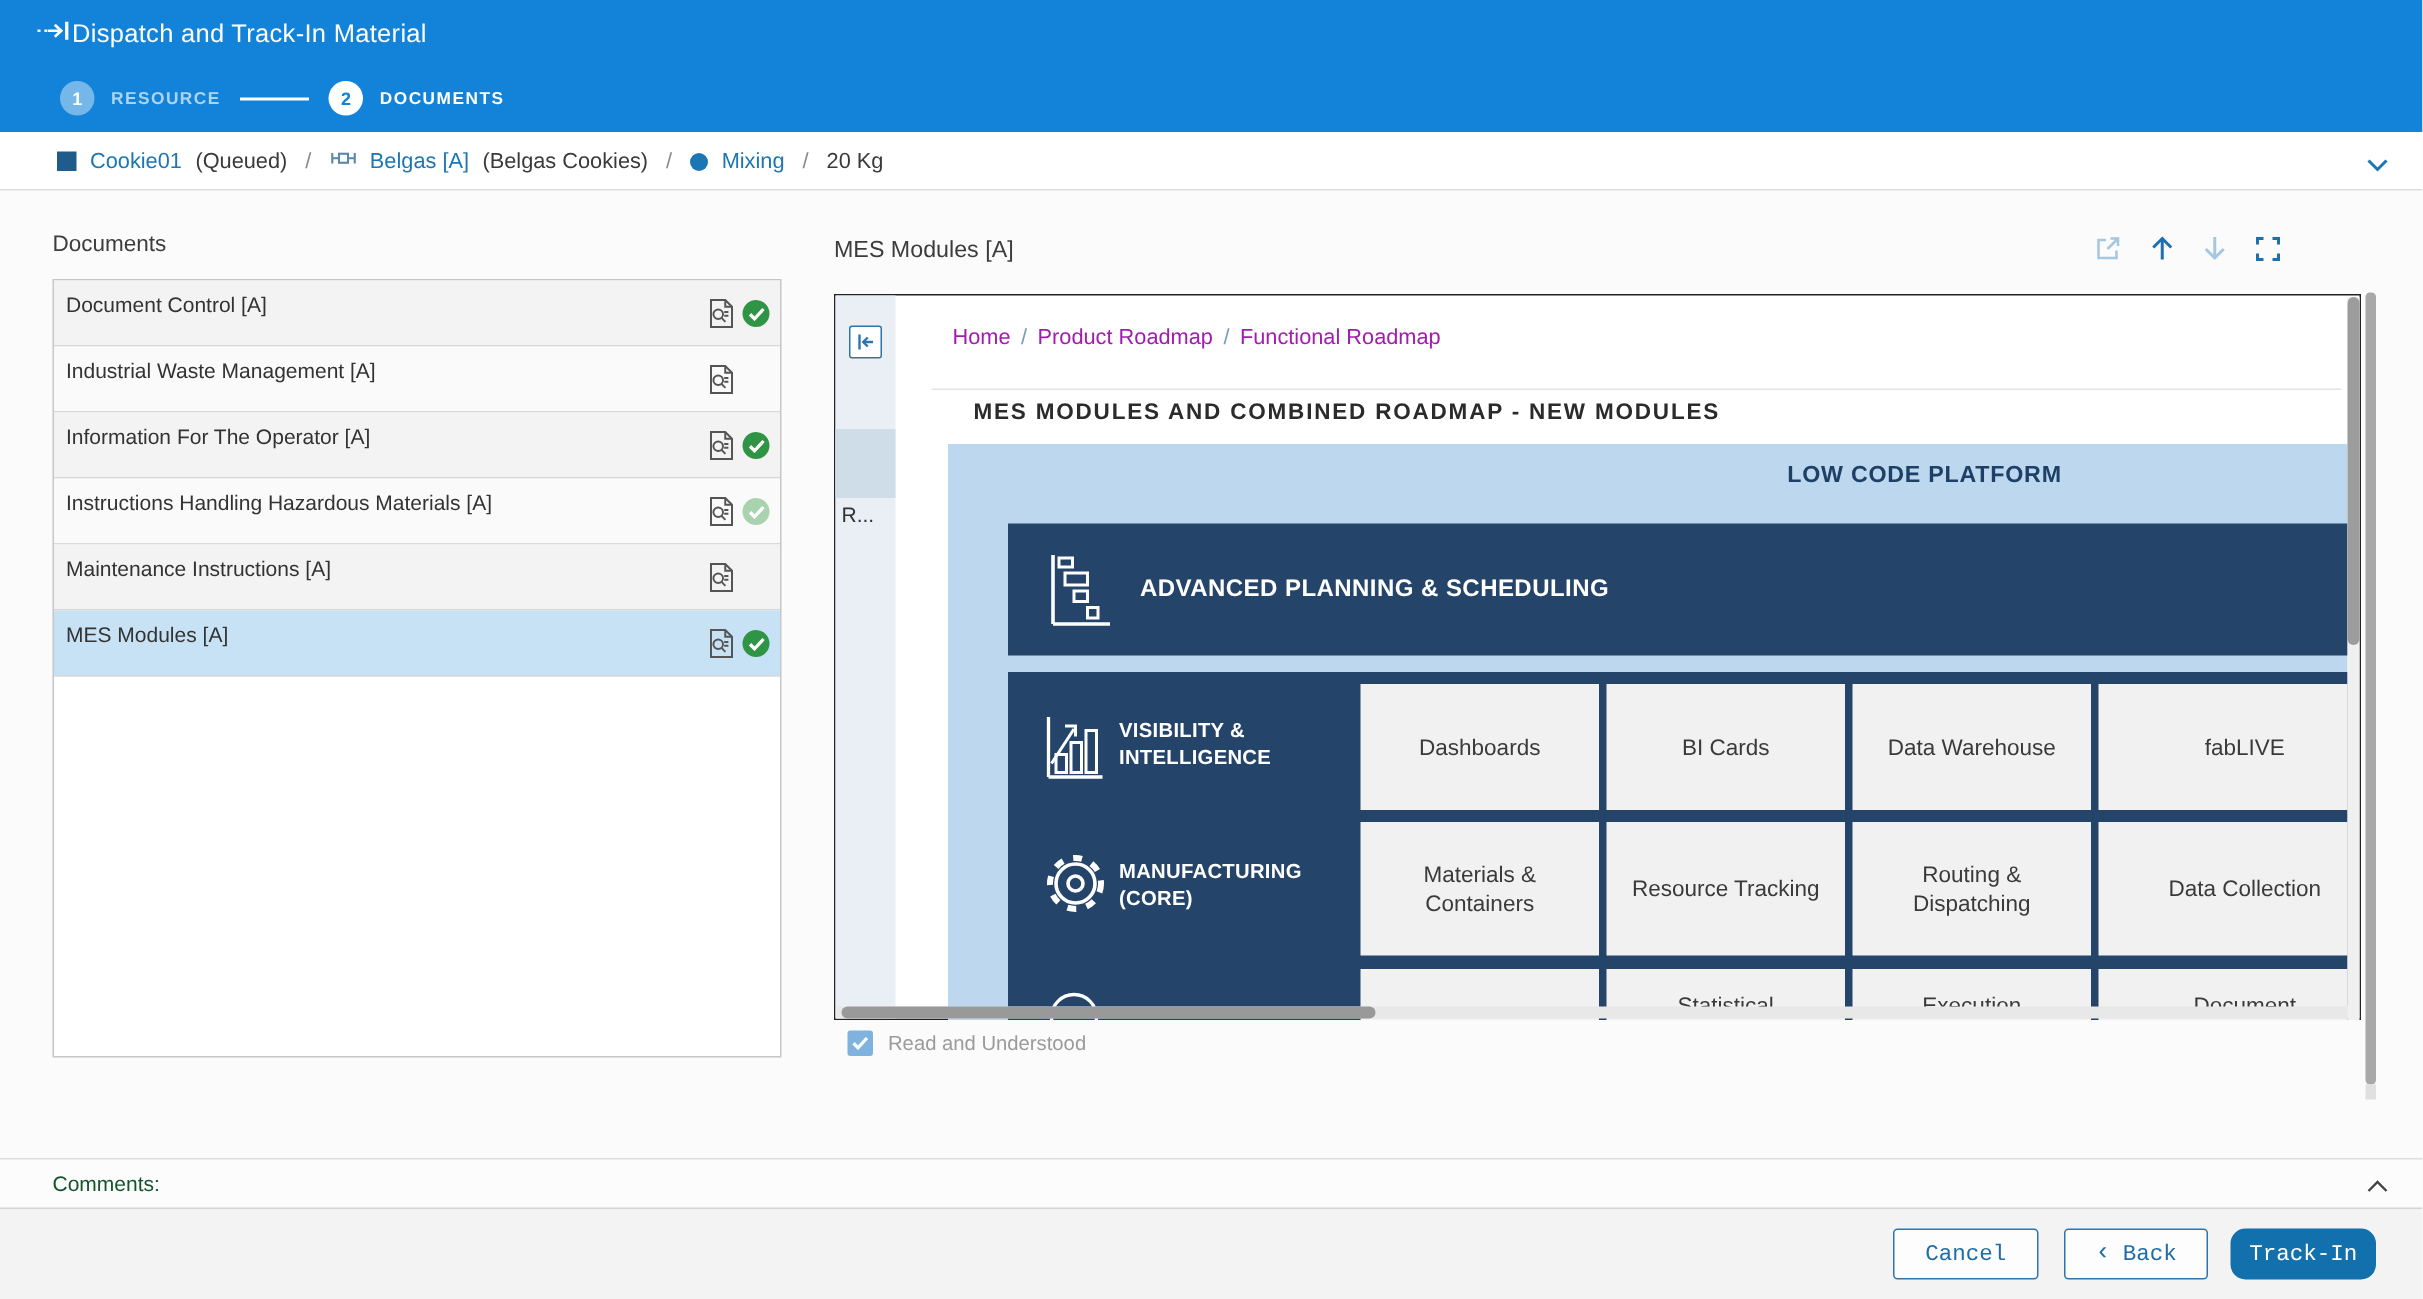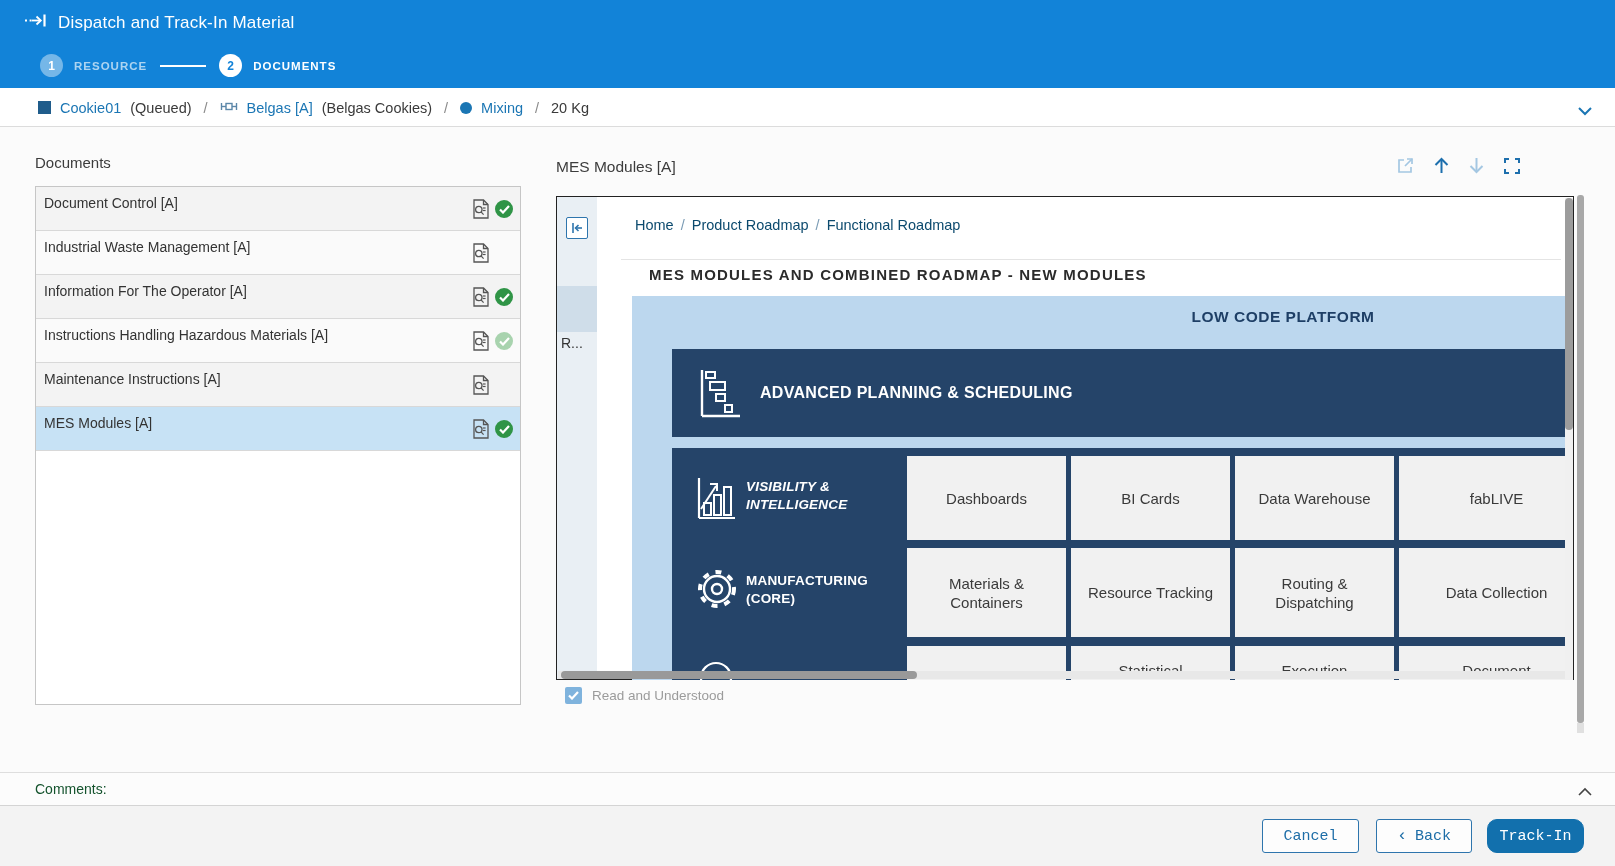--- a/index.html
+++ b/index.html
@@ -2,21 +2,21 @@
 <html><head>
 <meta charset="utf-8">
 <style>
   * { margin:0; padding:0; box-sizing:border-box; }
   html,body { width:1615px; height:866px; }
   body { font-family:"Liberation Sans", sans-serif; background:#fbfbfb; overflow:hidden; }
   .app { position:relative; width:1615px; height:866px; background:#fbfbfb; overflow:hidden; }
 
   
   .topbar { position:absolute; left:0; top:0; width:1615px; height:88px; background:#1283d8; }
-  .topbar-title-row { position:absolute; left:24px; top:12px; display:flex; align-items:center; gap:10px; }
+  .topbar-title-row { position:absolute; left:24px; top:12px; display:flex; align-items:center; }
   .topbar-title { color:#fff; font-size:17px; font-weight:400; letter-spacing:.2px; }
   .stepper { position:absolute; left:40px; top:54px; display:flex; align-items:center; }
   .step { display:flex; align-items:center; gap:11px; cursor:pointer; }
   .step-circle { width:23px; height:23px; border-radius:50%; display:flex; align-items:center; justify-content:center;
                  font-size:12px; font-weight:700; }
   .step-done .step-circle { background:rgba(255,255,255,.42); color:#fff; }
   .step-active .step-circle { background:#fff; color:#1283d8; }
   .step-label { font-size:11.5px; font-weight:600; letter-spacing:1px; }
   .step-done .step-label { color:rgba(255,255,255,.65); }
   .step-active .step-label { color:#fff; }
@@ -51,21 +51,21 @@
   .viewer-actions { position:absolute; left:1396px; top:156px; display:flex; gap:18px; align-items:center; }
   .action-btn { cursor:pointer; display:flex; align-items:center; }
   .viewer-box { position:absolute; left:556px; top:196px; width:1018px; height:484px; background:#fff; border:1px solid #222; }
   .viewer-strip { position:absolute; left:0; top:0; width:40px; height:482px; background:#e9eff4; }
   .collapse-btn { position:absolute; left:9px; top:20px; width:22px; height:22px; background:#fff; border:1px solid #2e75ad;
                   border-radius:2px; display:flex; align-items:center; justify-content:center; cursor:pointer; }
   .strip-sel { position:absolute; left:0; top:89px; width:40px; height:46px; background:#cfdde9; }
   .strip-label { position:absolute; left:4px; top:138px; font-size:14px; color:#333; cursor:pointer; }
 
   .doc-breadcrumb { position:absolute; left:78px; top:20px; font-size:14.5px; display:flex; gap:7px; }
-  .doc-bc-link { color:#0c4a6e; cursor:pointer;text-align:center; }
+  .doc-bc-link { color:#a21caf; cursor:pointer;text-align:center; }
   .doc-bc-sep { color:#7b9cb5; }
   .doc-bc-divider { position:absolute; left:64px; right:12px; top:62px; height:1px; background:#e4e4e4; }
   .clipped-heading { position:absolute; left:92px; top:70px; width:780px; height:13px; overflow:hidden; }
   .clipped-heading span { display:block; font-size:15px; font-weight:700; color:#2b2b2b; letter-spacing:1.2px; line-height:16px; }
 
   
   .diagram { position:absolute; left:75px; top:99px; width:933px; height:384px; background:#bcd7ee; overflow:hidden; }
   .lcp-label { position:absolute; left:551px; top:12px; width:200px; text-align:center;
                font-size:15.5px; font-weight:700; color:#1e3f66; letter-spacing:.5px; }
   .aps-box { position:absolute; left:40px; top:53px; width:920px; height:88px; background:#254469; }
@@ -360,21 +360,21 @@
           <svg width="42" height="46" viewBox="0 0 42 46">
               <line x1="3" y1="3" x2="3" y2="43" stroke="#fff" stroke-width="2.2"></line>
               <line x1="3" y1="43" x2="39" y2="43" stroke="#fff" stroke-width="2.2"></line>
               <rect x="8" y="28" width="7" height="12" fill="none" stroke="#fff" stroke-width="2"></rect>
               <rect x="18" y="20" width="7" height="20" fill="none" stroke="#fff" stroke-width="2"></rect>
               <rect x="28" y="12" width="7" height="28" fill="none" stroke="#fff" stroke-width="2"></rect>
               <line x1="5" y1="34" x2="20" y2="11" stroke="#fff" stroke-width="2"></line>
               <polyline points="14,9 21,9 21,16" fill="none" stroke="#fff" stroke-width="2"></polyline>
             </svg>
         </span>
-        <span class="grp-label" style="left:74px; top:30px;font-style:italic;">
+        <span class="grp-label" style="left:74px; top:30px;">
           <span>VISIBILITY &amp;</span><br>
           <span>INTELLIGENCE</span>
         </span>
         <div class="cell rowA col1">Dashboards</div>
         <div class="cell rowA col2">BI Cards</div>
         <div class="cell rowA col3">Data Warehouse</div>
         <div class="cell rowA col4">fabLIVE</div>
 
         <span class="grp-icon" style="left:22px; top:118px;">
           <svg width="46" height="46" viewBox="0 0 46 46">

